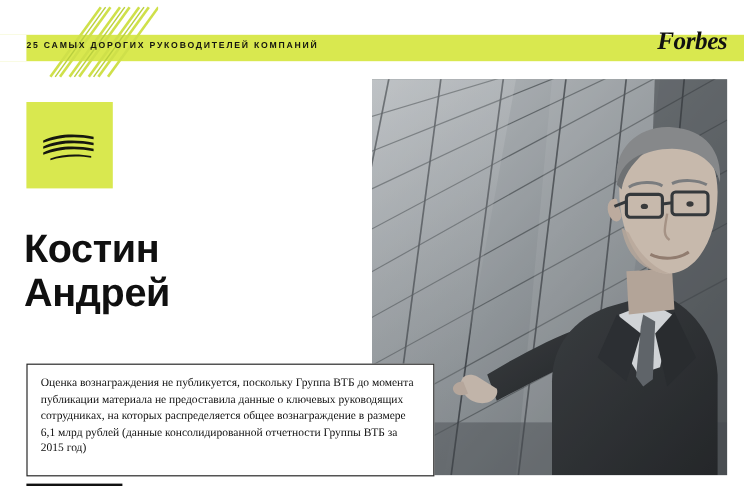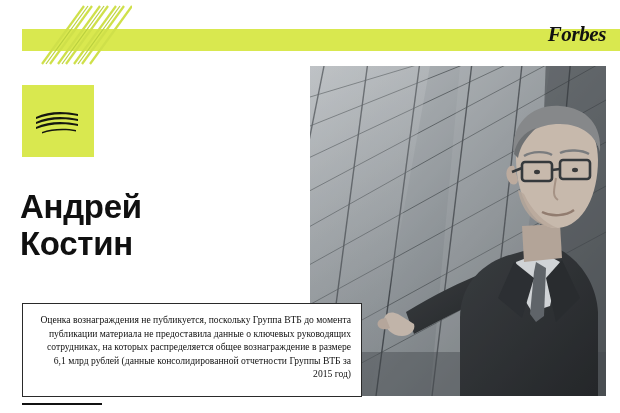--- a/index.html
+++ b/index.html
@@ -128,21 +128,20 @@
     border: 1px solid #2a2a2a;
     box-sizing: border-box;
     padding: 9px 10px 8px 11px;
     font-family: "Liberation Serif", serif;
     font-size: 9.6px;
     line-height: 1.42;
     color: #101010;
   }
   .caption p {
     margin: 0;
-    text-align: right;
   }
 
   
   .bottom-rule {
     position: absolute;
     left: 22px;
     bottom: 8px;
     width: 80px;
     height: 2px;
     background: #111111;
@@ -168,39 +167,40 @@
         <path d="M50 60 L92 2"></path>
       </g>
       <g stroke="#b9cf3e" stroke-width="1.2" fill="none">
         <path d="M6 60 L48 2"></path>
         <path d="M22 60 L64 2"></path>
         <path d="M38 60 L80 2"></path>
       </g>
     </svg>
   </div>
 
+  <div class="kicker">25 САМЫХ ДОРОГИХ РУКОВОДИТЕЛЕЙ КОМПАНИЙ</div>
 
   <div class="forbes">Forbes</div>
 
   <div class="logo-box">
     <div class="logo-lines">
       <svg width="72" height="72" viewBox="0 0 72 72" xmlns="http://www.w3.org/2000/svg">
         <g fill="#16170f">
           <path d="M14 32 C26 26, 42 26, 56 29 L56 31 C42 28, 26 29, 14 34 Z"></path>
           <path d="M14 37 C26 31, 42 31, 56 34 L56 36 C42 33, 26 34, 14 39 Z"></path>
           <path d="M14 42 C26 36, 42 36, 56 39 L56 41 C42 38, 26 39, 14 44 Z"></path>
           <path d="M20 47 C30 43, 44 43, 54 45 L54 46.5 C44 44.5, 30 45, 20 48.5 Z"></path>
         </g>
       </svg>
     </div>
   </div>
 
   <div class="person-name">
+    <span class="ln">Костин</span>
     <span class="ln">Андрей</span>
-    <span class="ln">Костин</span>
   </div>
 
   <div class="photo">
     <svg width="296" height="330" viewBox="0 0 296 330" xmlns="http://www.w3.org/2000/svg" role="img">
       <defs>
         <linearGradient id="bgGrad" x1="0" y1="0" x2="1" y2="1">
           <stop offset="0%" stop-color="#cfd3d6"></stop>
           <stop offset="45%" stop-color="#9aa0a4"></stop>
           <stop offset="100%" stop-color="#5d6366"></stop>
         </linearGradient>

